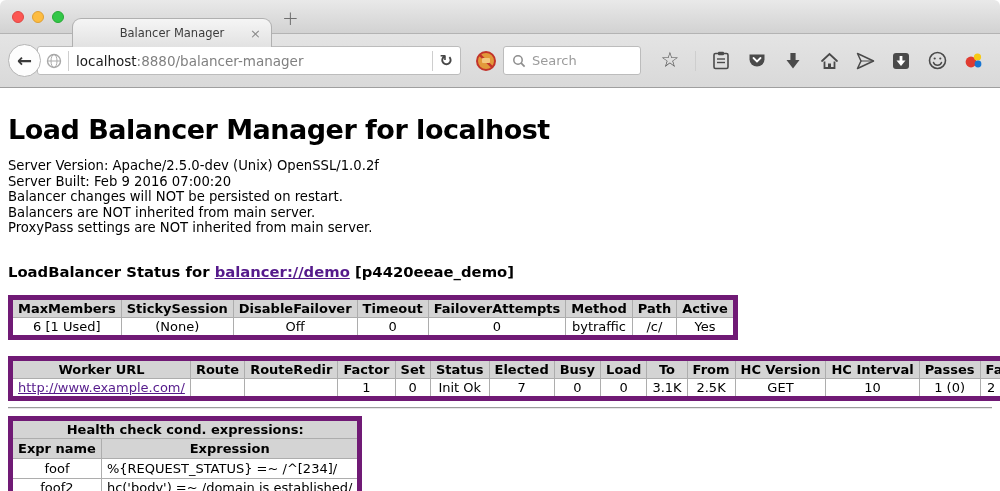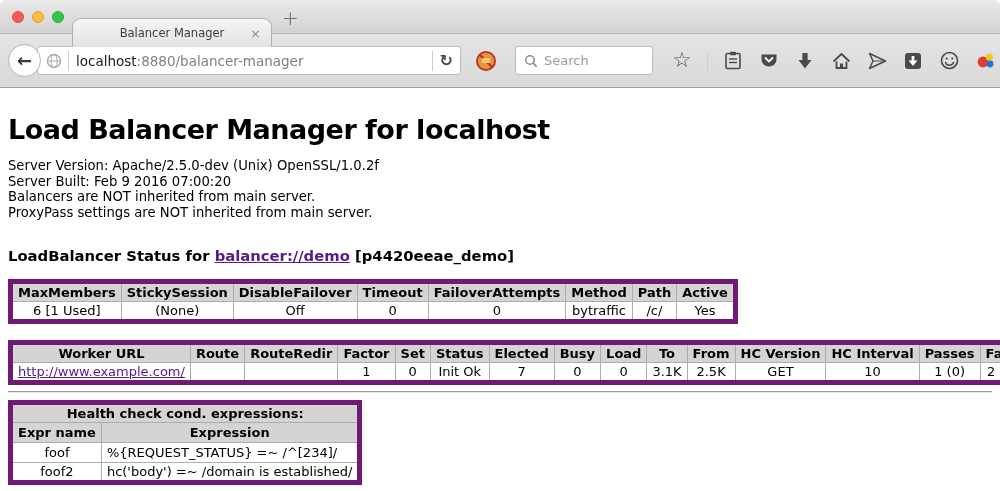--- a/index.html
+++ b/index.html
@@ -30,21 +30,21 @@
     font-size:18px; font-weight:bold; color:#3a3a3a; z-index:2; margin-right:-10px; }
   .urlbar { flex:none; width:424px; height:29px; background:#fff; border:1px solid #bcbcbc;
     border-radius:3px; display:flex; align-items:center; padding:0 7px; }
   .url-text { font-size:13.5px; margin-left:7px; white-space:nowrap; }
   .url-host { color:#1a1a1a; }
   .url-rest { color:#808080; }
   .urlbar .spacer { flex:1; }
   .vsep { width:1px; height:20px; background:#cecece; }
   .reload { font-size:16px; font-weight:bold; color:#474747; margin-left:7px; }
   .searchbar { flex:none; width:138px; height:29px; background:#fff; border:1px solid #bcbcbc;
-    border-radius:3px; display:flex; align-items:center; padding:0 7px; margin-left:12px; }
+    border-radius:3px; display:flex; align-items:center; padding:0 7px; }
   .searchbar input { border:none; outline:none; width:95px; font-size:13px; color:#333;
     margin-left:6px; font-family:inherit; background:transparent; }
   .searchbar input::placeholder { color:#9b9b9b; }
   .tools { display:flex; align-items:center; gap:14px; margin-left:12px; }
   .tool { width:22px; height:22px; display:flex; align-items:center; justify-content:center; }
   .glyph { font-size:19px; color:#4d4d4d; line-height:1; }
 
   
   .content { background:#fff; height:371px; padding:12px 8px; color:#000; }
   h1.title { font-size:27px; font-weight:bold; padding-top:14px; letter-spacing:-0.5px; }
@@ -193,20 +193,21 @@
     </div>
 
   </div>
 
   <div class="content">
     <h1 class="title">Load Balancer Manager for localhost</h1>
 
     <div class="info">
       <div>Server Version: Apache/2.5.0-dev (Unix) OpenSSL/1.0.2f</div>
       <div>Server Built: Feb 9 2016 07:00:20</div>
+      <div>Balancer changes will NOT be persisted on restart.</div>
       <div>Balancers are NOT inherited from main server.</div>
       <div>ProxyPass settings are NOT inherited from main server.</div>
     </div>
 
     <div class="status-line"><span>LoadBalancer Status for </span><a href="#">balancer://demo</a><span> [p4420eeae_demo]</span></div>
 
     <table class="apache" id="balancer-table">
       <tbody>
           <tr>
         <th>MaxMembers</th>

